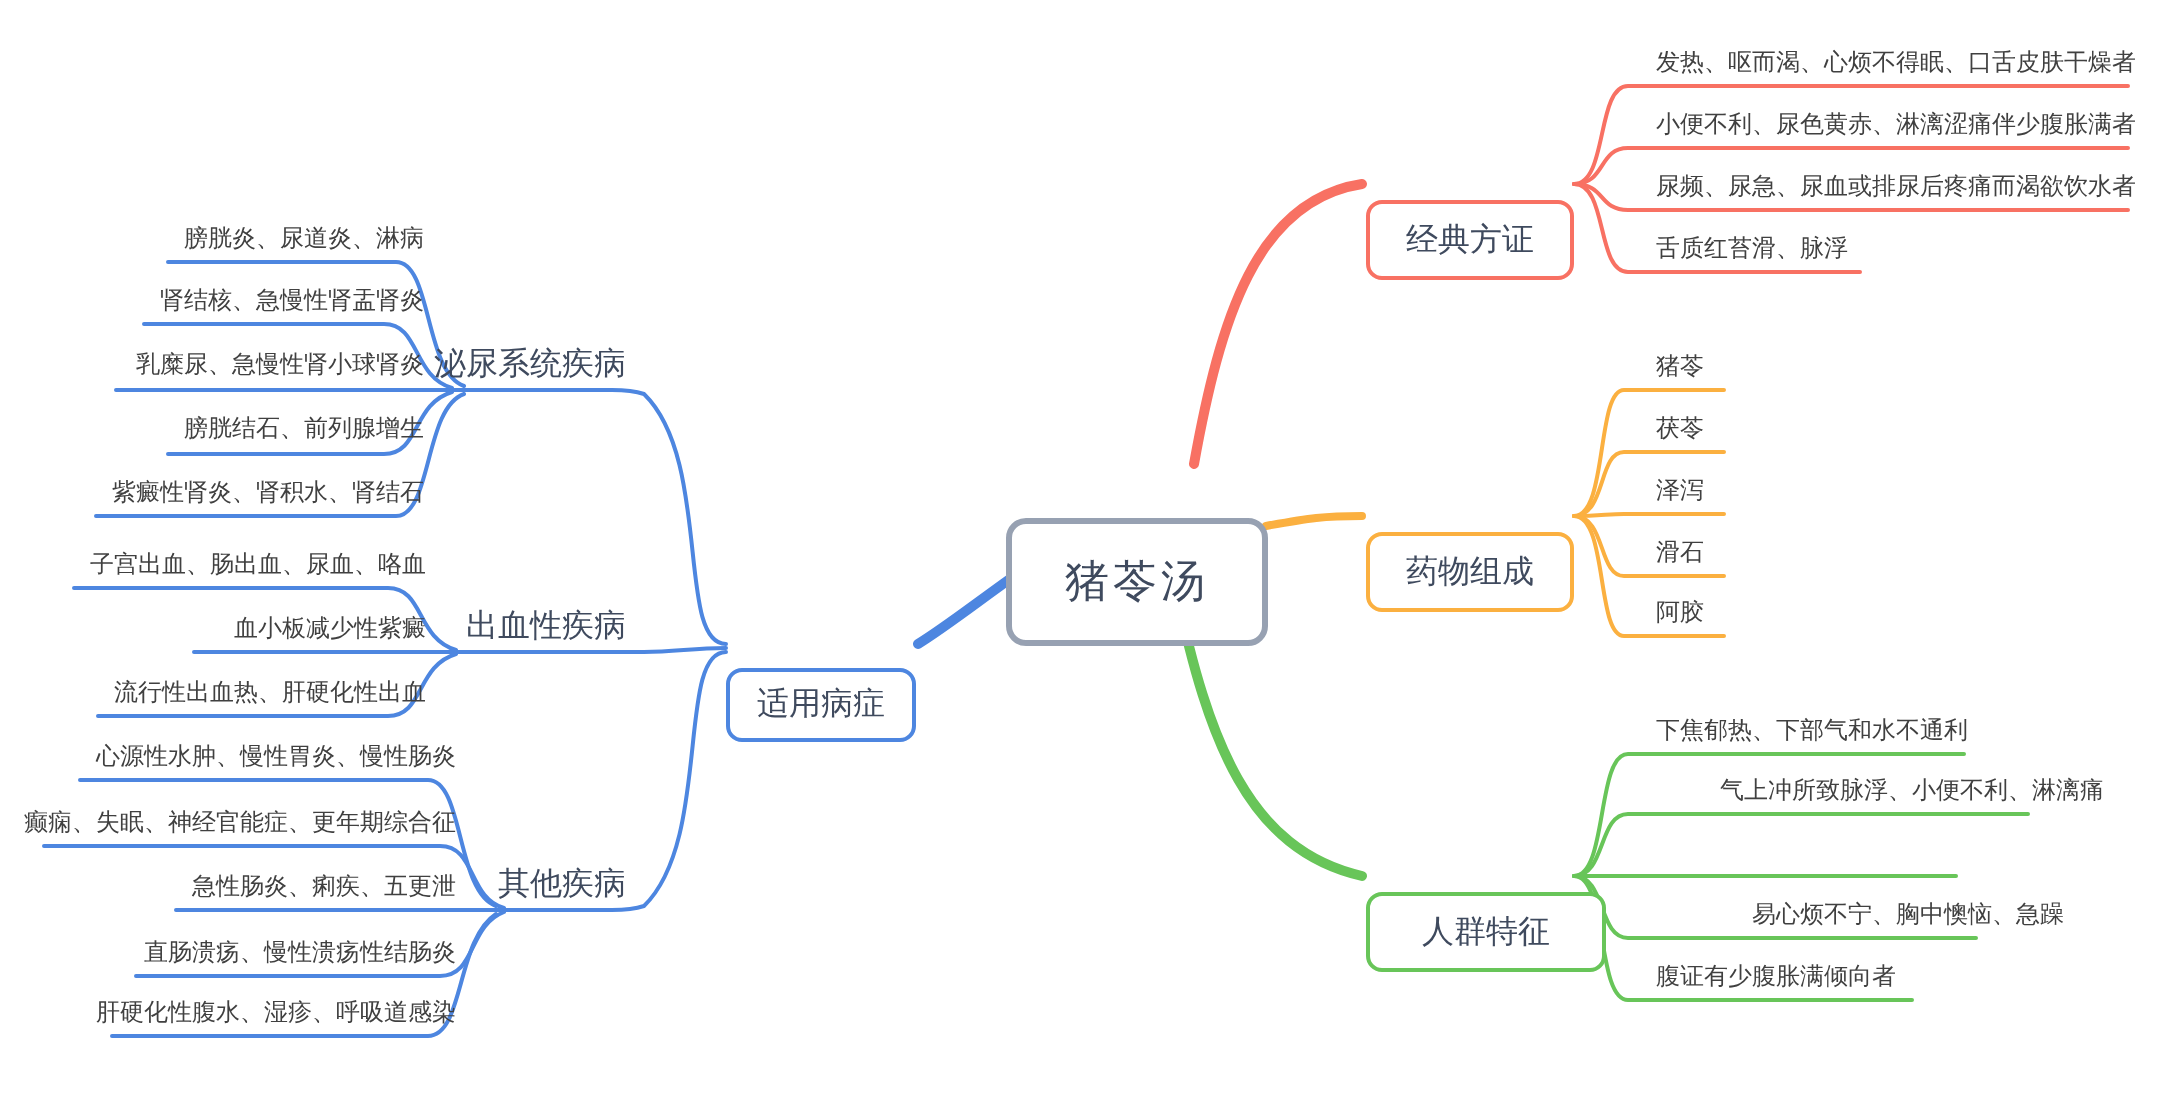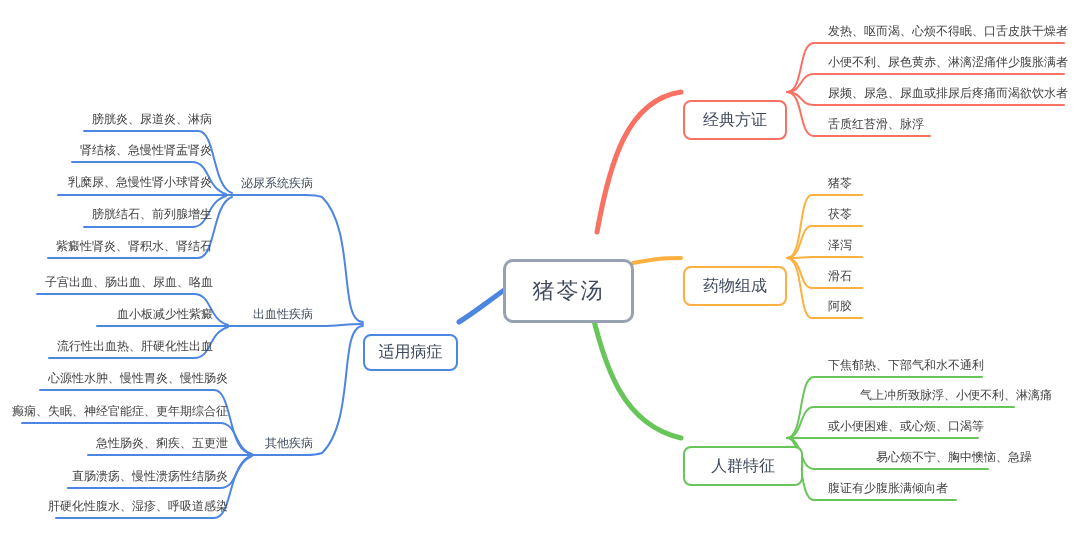--- a/index.html
+++ b/index.html
@@ -16,21 +16,21 @@
   .center-box{
     border:3px solid #97a1b2;border-radius:10px;font-size:22px;letter-spacing:2px;color:#3f4a5e;
   }
   .leaf{
     position:absolute;z-index:2;height:18px;line-height:18px;font-size:12px;
     color:#404040;white-space:nowrap;
   }
   .leaf.right-side{text-align:left;}
   .leaf.left-side{text-align:right;}
   .sub-label{
-    position:absolute;z-index:2;height:18px;line-height:18px;font-size:12px;
+    position:absolute;z-index:2;height:18px;line-height:18px;font-size:16px;
     color:#3f4a5e;white-space:nowrap;text-align:right;
   }
 </style>
 </head>
 <body>
 
 <div class="stage">
 
   <svg class="lines" width="1080" height="548" viewBox="0 0 1080 548">
 
@@ -97,21 +97,20 @@
   <div class="leaf right-side" style="left:828px;top:115px;">舌质红苔滑、脉浮</div>
 
   <div class="leaf right-side" style="left:828px;top:174px;">猪苓</div>
   <div class="leaf right-side" style="left:828px;top:205px;">茯苓</div>
   <div class="leaf right-side" style="left:828px;top:236px;">泽泻</div>
   <div class="leaf right-side" style="left:828px;top:267px;">滑石</div>
   <div class="leaf right-side" style="left:828px;top:297px;">阿胶</div>
 
   <div class="leaf right-side" style="left:828px;top:356px;">下焦郁热、下部气和水不通利</div>
   <div class="leaf right-side" style="left:828px;top:386px;margin-left:32px;">气上冲所致脉浮、小便不利、淋漓痛</div>
-  <div class="leaf right-side" style="left:828px;top:417px;">或小便困难、或心烦、口渴等</div>
   <div class="leaf right-side" style="left:876px;top:448px;">易心烦不宁、胸中懊恼、急躁</div>
   <div class="leaf right-side" style="left:828px;top:479px;">腹证有少腹胀满倾向者</div>
 
   <div class="sub-label" style="right:767px;top:174px;">泌尿系统疾病</div>
   <div class="sub-label" style="right:767px;top:305px;">出血性疾病</div>
   <div class="sub-label" style="right:767px;top:434px;">其他疾病</div>
 
   <div class="leaf left-side" style="right:868px;top:110px;">膀胱炎、尿道炎、淋病</div>
   <div class="leaf left-side" style="right:868px;top:141px;">肾结核、急慢性肾盂肾炎</div>
   <div class="leaf left-side" style="right:868px;top:173px;">乳糜尿、急慢性肾小球肾炎</div>

